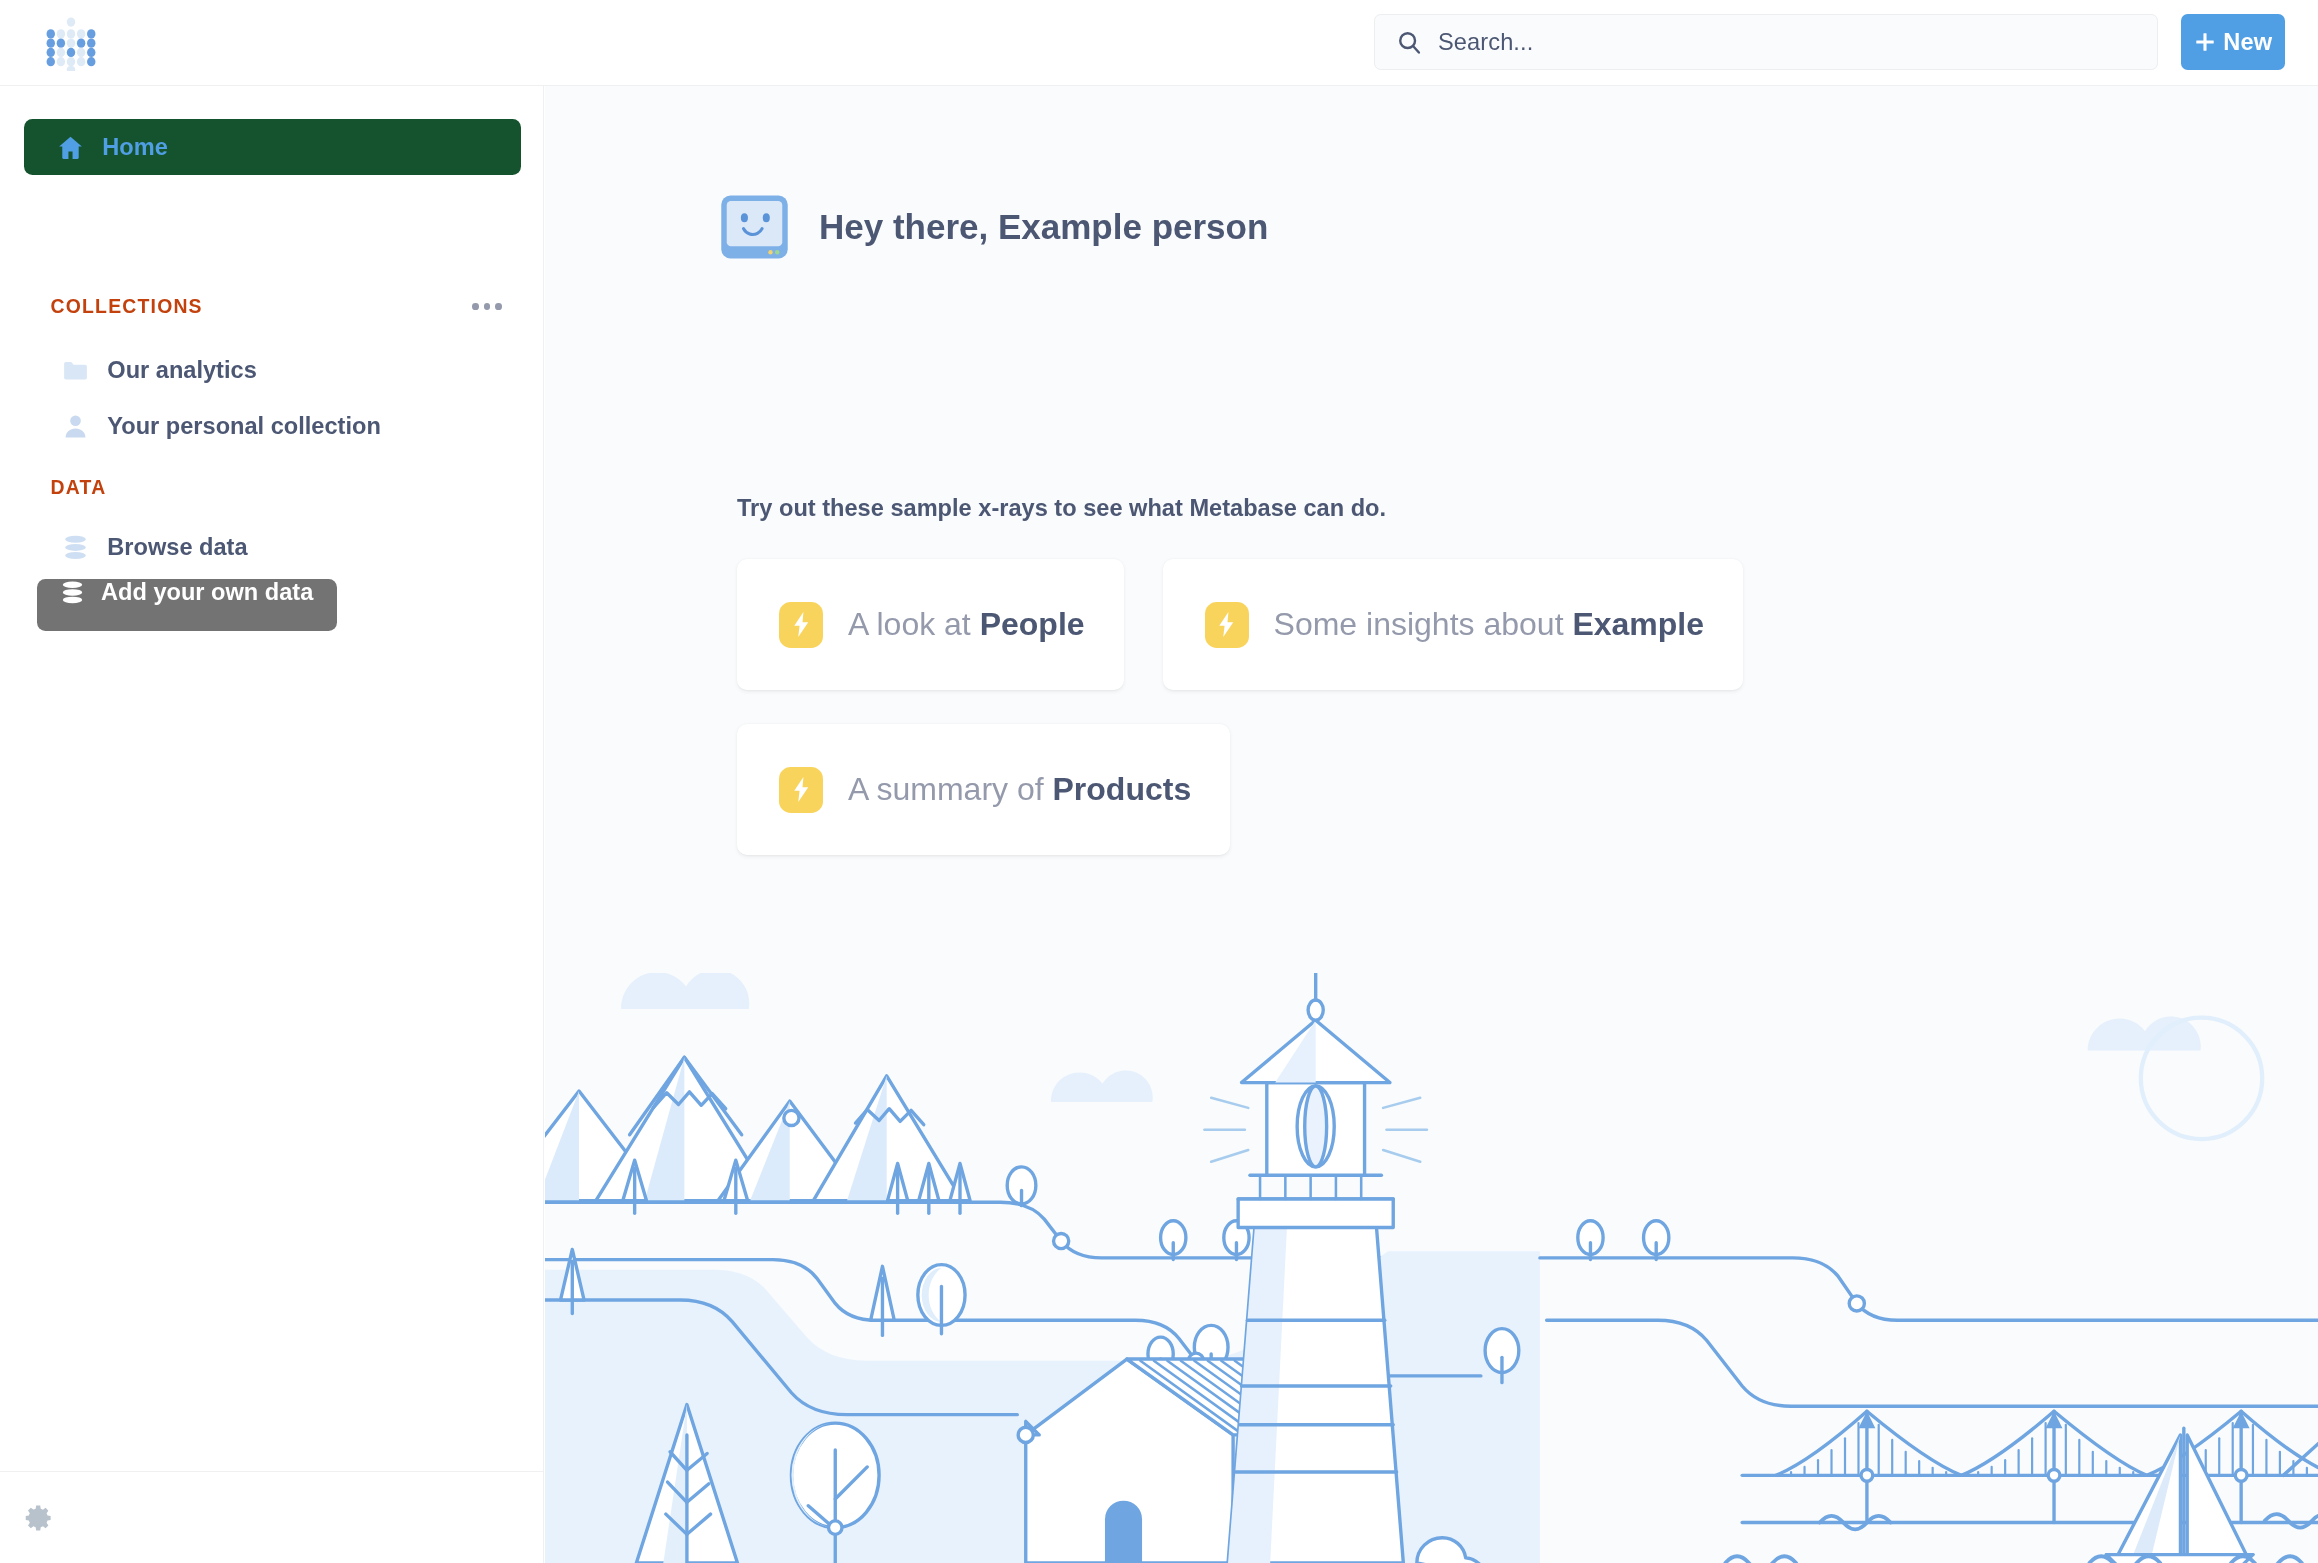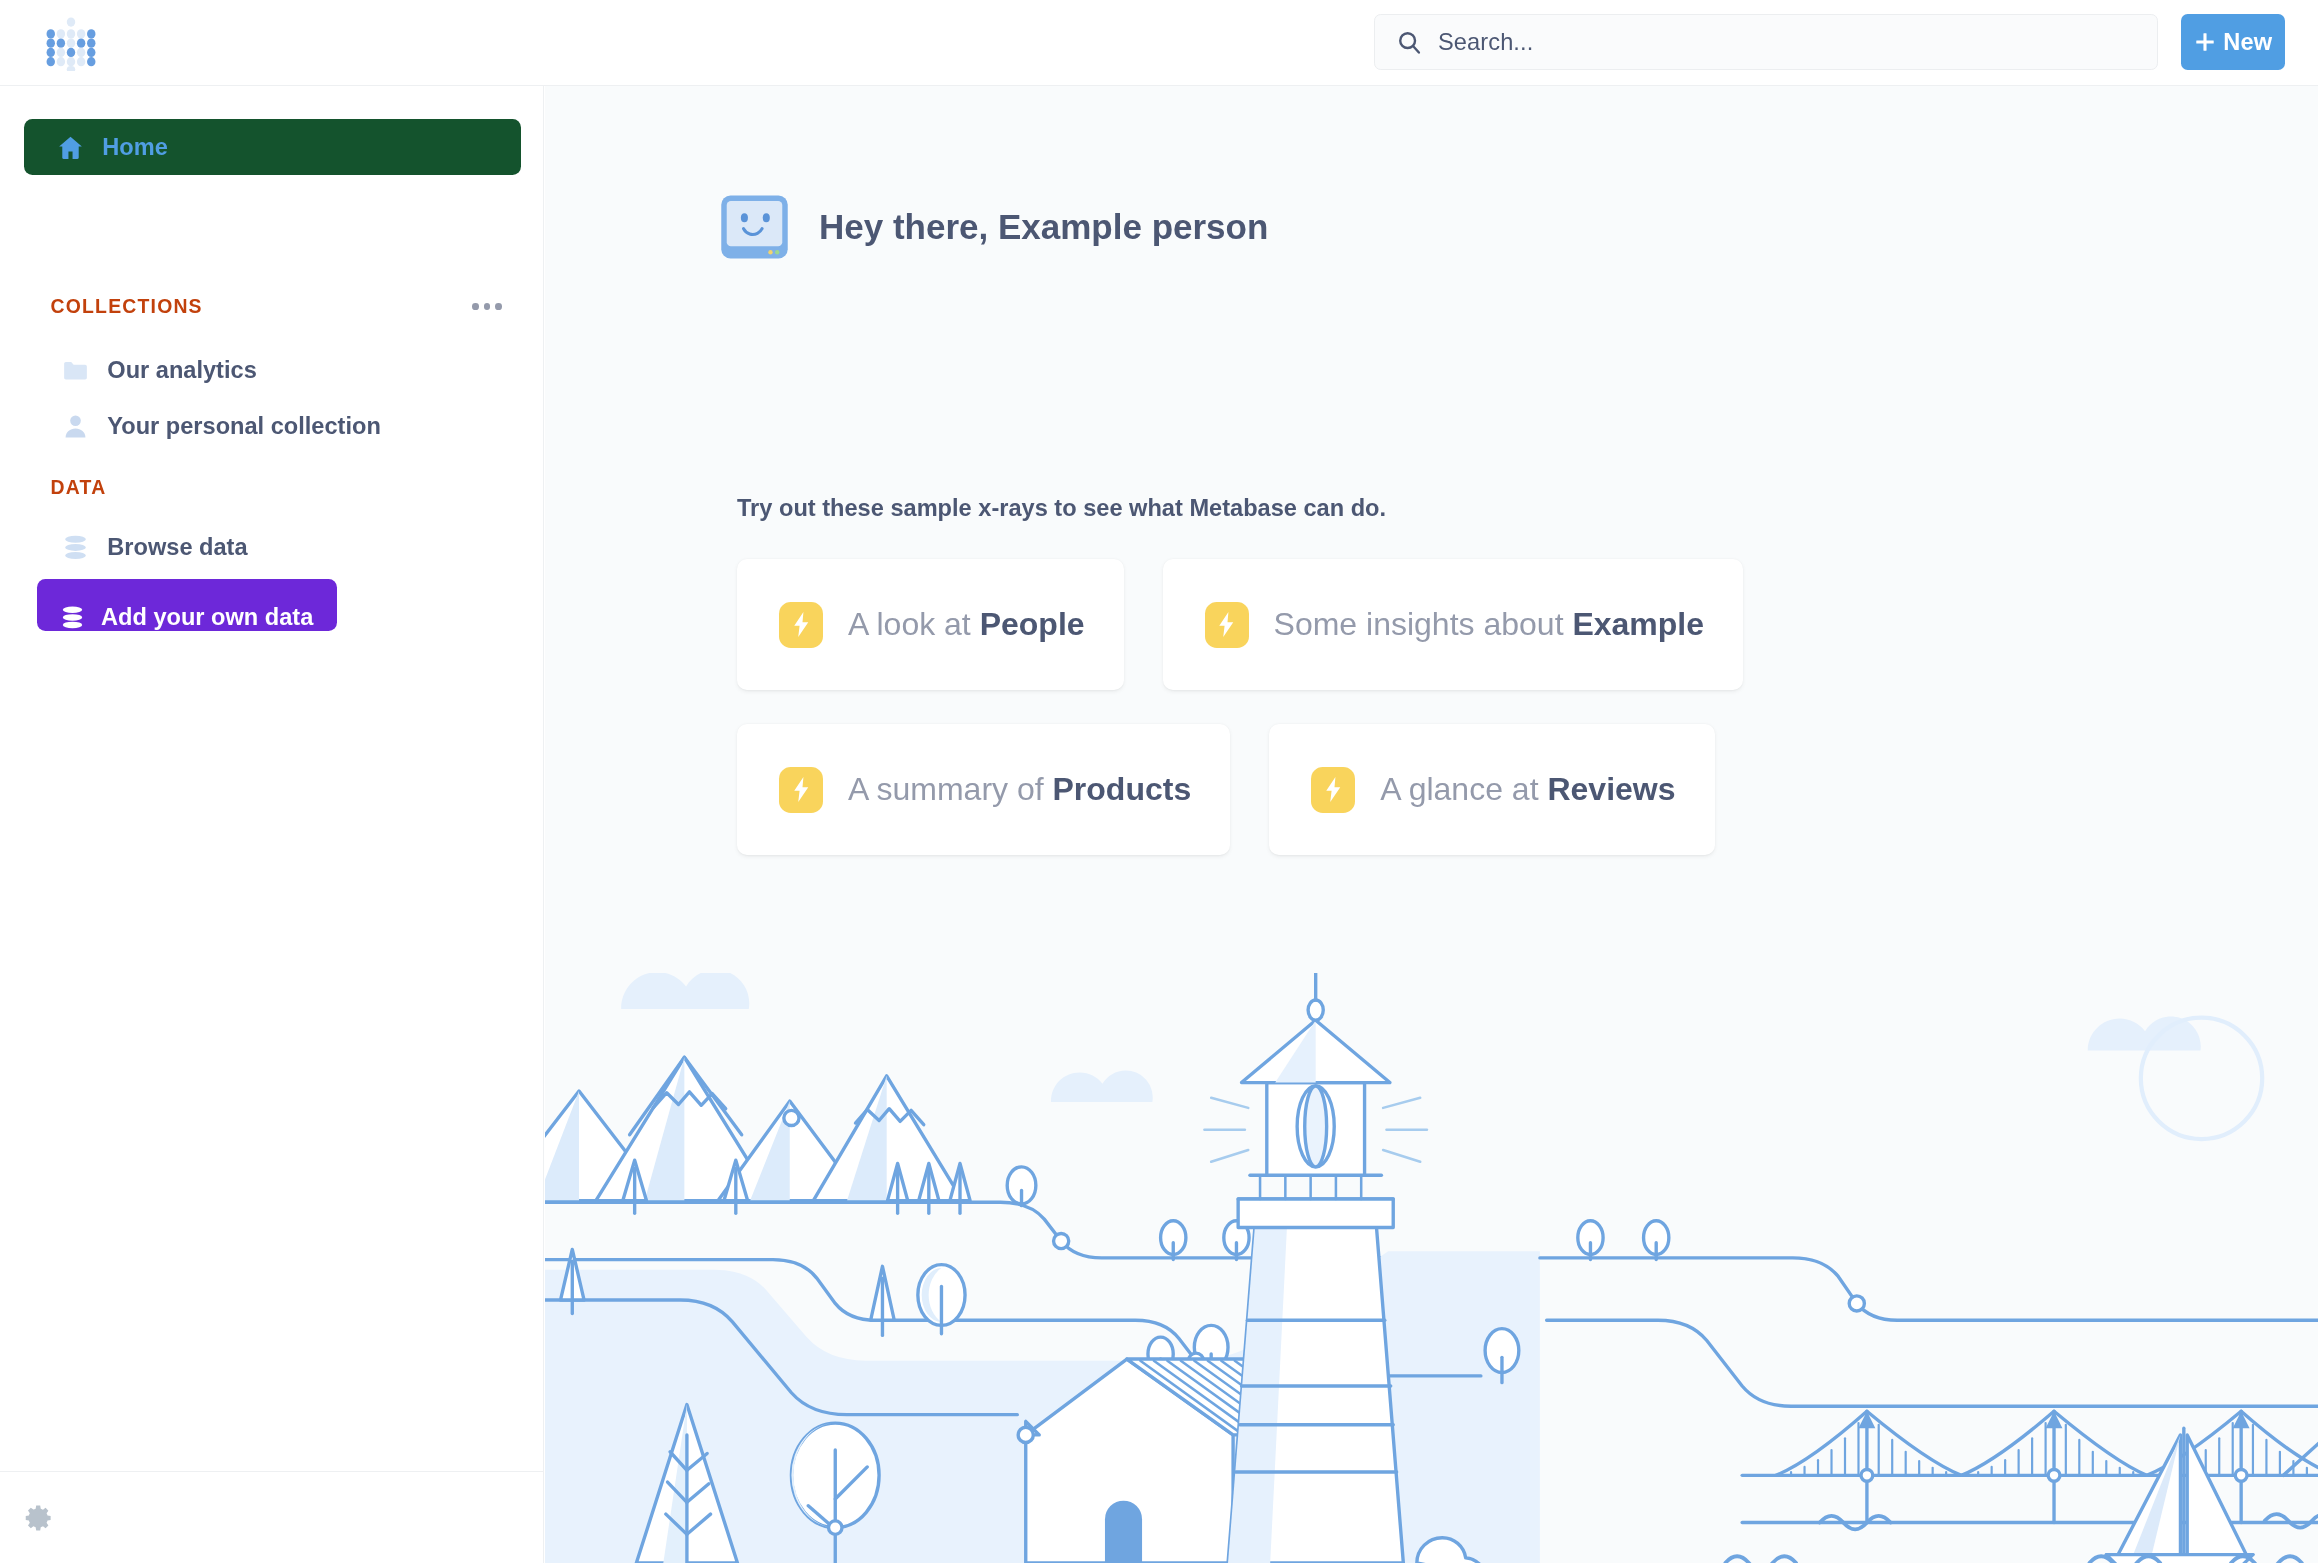--- a/index.html
+++ b/index.html
@@ -106,23 +106,23 @@
   #collections-head { top: 209px; }
   #our-analytics { position: absolute; left: 23.6px; top: 257px; width: 497px; }
   #personal-coll { position: absolute; left: 23.6px; top: 313px; width: 497px; }
 
   #data-head { top: 390px; }
   #browse-data { position: absolute; left: 23.6px; top: 434px; width: 497px; }
 
   #add-data-btn {
     position: absolute; left: 37px; top: 493px;
     height: 52px; padding: 0 23.6px 0 22px;
-    background: #6d28d9;
+    background: #737373;
     border-radius: 8.4px;
-    display: inline-flex; align-items: flex-end;
+    display: inline-flex; align-items: flex-start;
     cursor: pointer;
   }
   #add-data-btn .ic { width: 27px; height: 27px; flex: 0 0 auto; }
   #add-data-btn .tx {
     margin-left: 15px; color: #ffffff; font-size: 23.6px; font-weight: 700;
     white-space: nowrap;
   }
 
   #sidebar-footer {
     position: absolute; left: 0; bottom: 0;
@@ -355,28 +355,20 @@
 
     <div class="xray-card">
       <span class="bolt-badge">
         <svg viewBox="0 0 22 30">
             <path d="M13.6 0 2.6 16.5h6.4L7.4 30 19.4 12.4h-6.9z" fill="#ffffff"></path>
           </svg>
       </span>
       <span class="xtitle"><span>A summary of </span><b>Products</b></span>
     </div>
 
-    <div class="xray-card">
-      <span class="bolt-badge">
-        <svg viewBox="0 0 22 30">
-            <path d="M13.6 0 2.6 16.5h6.4L7.4 30 19.4 12.4h-6.9z" fill="#ffffff"></path>
-          </svg>
-      </span>
-      <span class="xtitle"><span>A glance at </span><b>Reviews</b></span>
-    </div>
 
   </div>
 
   <svg id="illustration" viewBox="0 0 2104 700" preserveAspectRatio="xMidYMax meet">
     <g fill="none" stroke="#6fa5e0" stroke-width="4" stroke-linecap="round" stroke-linejoin="round">
 
       <g stroke="none" fill="#e5f0fc">
         <path d="M90 42c0-24 19-43 43-43 14 0 26 6.6 34 17 7-12 20-20 35-20 22 0 40 18 40 40 0 2.3-.2 4.5-.6 6.7H90z"></path>
         <path d="M600 152c0-19 15-34 34-34 11 0 21 5.2 27 13.4 5.6-9.4 16-15.8 27.7-15.8 17.7 0 32 14.3 32 32 0 1.9-.2 3.7-.5 5.4H600z"></path>
         <path d="M1830 92c0-21 17-38 38-38 12 0 23 5.8 30 15 6.2-10.4 17.6-17.4 30.6-17.4 19.6 0 35.5 15.9 35.5 35.5 0 1.7-.1 3.3-.4 4.9H1830z"></path>

